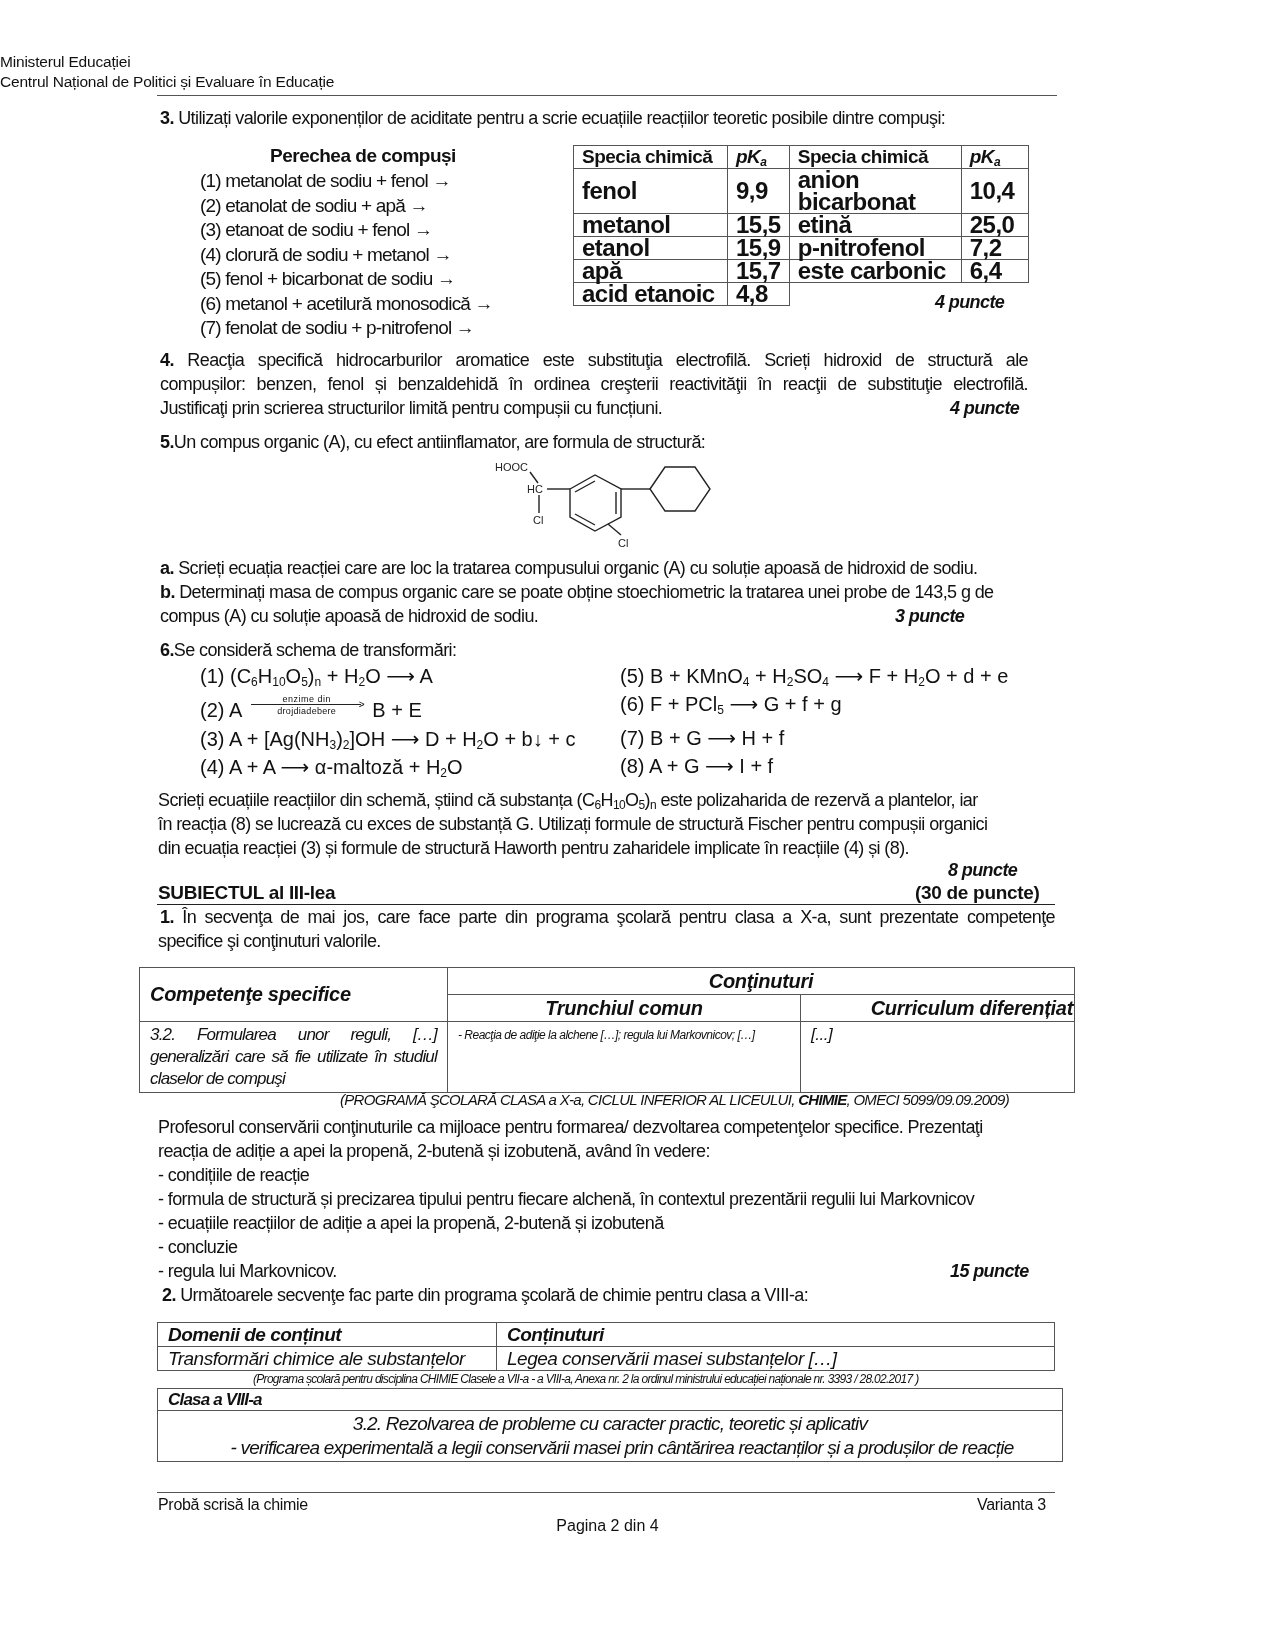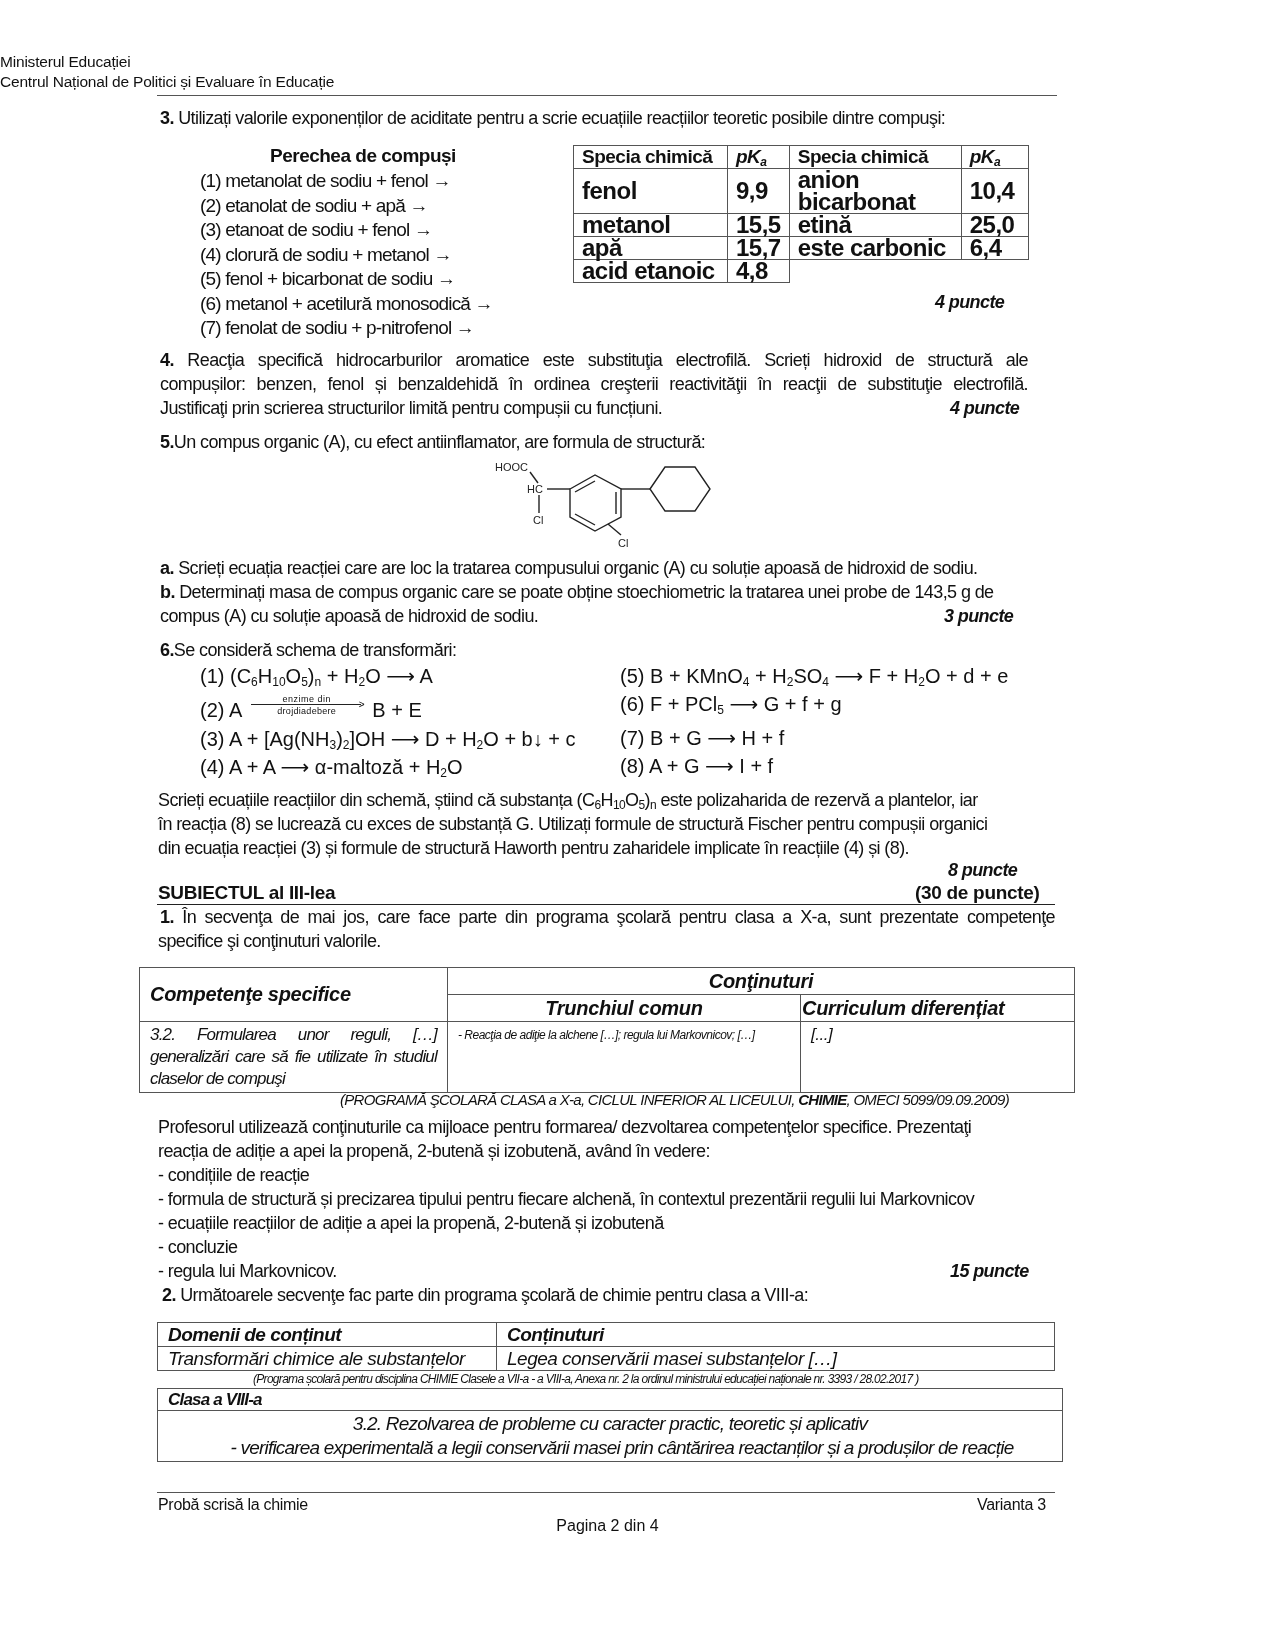--- a/index.html
+++ b/index.html
@@ -60,20 +60,26 @@
     <td>anion bicarbonat</td>
         <td>10,4</td>
   </tr>
   <tr>
     <td>metanol</td>
         <td>15,5</td>
     <td>etină</td>
         <td>25,0</td>
   </tr>
   <tr>
+    <td>etanol</td>
+        <td>15,9</td>
+    <td>p-nitrofenol</td>
+        <td>7,2</td>
+  </tr>
+  <tr>
     <td>apă</td>
         <td>15,7</td>
     <td>este carbonic</td>
         <td>6,4</td>
   </tr>
   <tr>
     <td>acid etanoic</td>
         <td>4,8</td>
     <td style="border:none;"></td>
         <td style="border:none;"></td>
@@ -113,21 +119,21 @@
     <text x="10" y="16" font-size="11" font-family="Liberation Sans, sans-serif" fill="#222">HOOC</text>
     <text x="42" y="38" font-size="11" font-family="Liberation Sans, sans-serif" fill="#222">HC</text>
     <text x="48" y="69" font-size="11" font-family="Liberation Sans, sans-serif" fill="#222">Cl</text>
     <text x="133" y="92" font-size="11" font-family="Liberation Sans, sans-serif" fill="#222">Cl</text>
   </svg>
 </div>
 
 <div class="abs t" style="left:160px; top:558px;"><b>a.</b> <span>Scrieți ecuația reacției care are loc la tratarea compusului organic (A) cu soluție apoasă de hidroxid de sodiu.</span></div>
 <div class="abs t" style="left:160px; top:582px;"><b>b.</b> <span>Determinați masa de compus organic care se poate obține stoechiometric la tratarea unei probe de 143,5 g de</span></div>
 <div class="abs t" style="left:160px; top:606px;">compus (A) cu soluție apoasă de hidroxid de sodiu.</div>
-<div class="abs pts" style="left:944px; top:606px;">3 puncte</div>
+<div class="abs pts" style="left:895px; top:606px;">3 puncte</div>
 
 <div class="abs t" style="left:160px; top:640px;"><b>6.</b><span>Se consideră schema de transformări:</span></div>
 
 <div class="abs eq" style="left:200px; top:664px;">(1) (C<sub>6</sub>H<sub>10</sub>O<sub>5</sub>)<sub>n</sub> + H<sub>2</sub>O ⟶ A</div>
 <div class="abs eq" style="left:200px; top:699px;">
   (2) A
   <span style="display:inline-block; position:relative; width:120px; height:20px; vertical-align:middle;">
     <span style="position:absolute; left:0; top:-8px; width:120px; text-align:center; font-size:9px; letter-spacing:0.5px;">enzime din</span>
     <span style="position:absolute; left:4px; top:2px; width:110px; border-top:1px solid #222;"></span>
     <span style="position:absolute; right:2px; top:-3px; font-size:10px;">&gt;</span>
@@ -156,35 +162,35 @@
 <div class="abs t" style="left:158px; top:931px;">specifice şi conţinuturi valorile.</div>
 
 <table class="abs comp" style="left:139px; top:967px; width:936px;">
   <tbody>
       <tr style="height:27px;">
     <th rowspan="2" style="width:296px; text-align:left; padding-left:10px;">Competenţe specifice</th>
     <th colspan="2" style="text-align:center;">Conţinuturi</th>
   </tr>
   <tr style="height:27px;">
     <th style="width:350px; text-align:center;">Trunchiul comun</th>
-    <th style="text-align:left;">Curriculum diferențiat</th>
+    <th style="text-align:right;">Curriculum diferențiat</th>
   </tr>
   <tr style="height:66px;">
     <td style="text-align:justify; letter-spacing:-0.8px;">3.2. Formularea unor reguli, […] generalizări care să fie utilizate în studiul claselor de compuşi</td>
     <td style="font-size:12px;">- Reacţia de adiţie la alchene […]; regula lui Markovnicov; […]</td>
     <td>[...]</td>
   </tr>
 </tbody>
   </table>
 
 <div class="abs" style="left:340px; top:1091px; font-size:15px; font-style:italic; letter-spacing:-0.7px; white-space:nowrap;">
   <span>(PROGRAMĂ ŞCOLARĂ CLASA a X-a, CICLUL INFERIOR AL LICEULUI, </span><b>CHIMIE</b><span>, OMECI 5099/09.09.2009)</span>
 </div>
 
-<div class="abs t" style="left:158px; top:1117px;">Profesorul utilizează conţinuturile ca mijloace pentru formarea/ dezvoltarea competenţelor specifice. Prezentaţi</div>
+<div class="abs t" style="left:158px; top:1117px;">Profesorul conservării conţinuturile ca mijloace pentru formarea/ dezvoltarea competenţelor specifice. Prezentaţi</div>
 <div class="abs t" style="left:158px; top:1141px;">reacția de adiție a apei la propenă, 2-butenă și izobutenă, având în vedere:</div>
 <div class="abs t" style="left:158px; top:1165px;">- condițiile de reacție</div>
 <div class="abs t" style="left:158px; top:1189px;">- formula de structură și precizarea tipului pentru fiecare alchenă, în contextul prezentării regulii lui Markovnicov</div>
 <div class="abs t" style="left:158px; top:1213px;">- ecuațiile reacțiilor de adiție a apei la propenă, 2-butenă și izobutenă</div>
 <div class="abs t" style="left:158px; top:1237px;">- concluzie</div>
 <div class="abs t" style="left:158px; top:1261px;">- regula lui Markovnicov.</div>
 <div class="abs pts" style="left:950px; top:1261px;">15 puncte</div>
 
 <div class="abs t" style="left:162px; top:1285px;"><b>2.</b> <span>Următoarele secvenţe fac parte din programa şcolară de chimie pentru clasa a VIII-a:</span></div>
 

